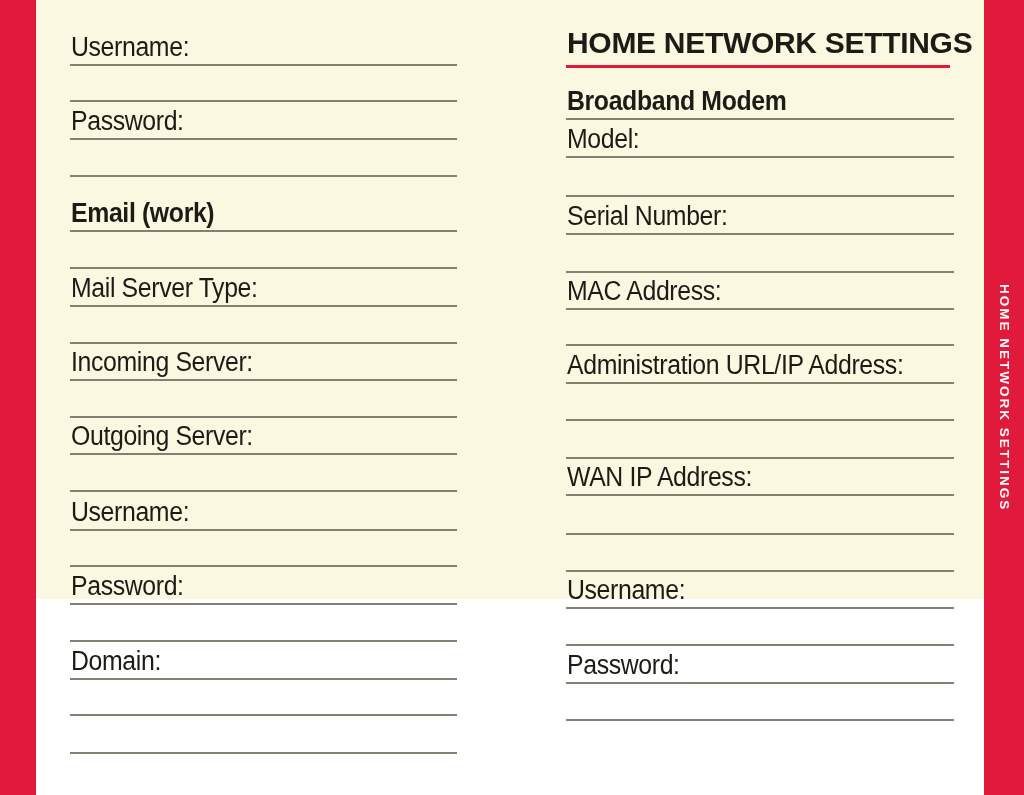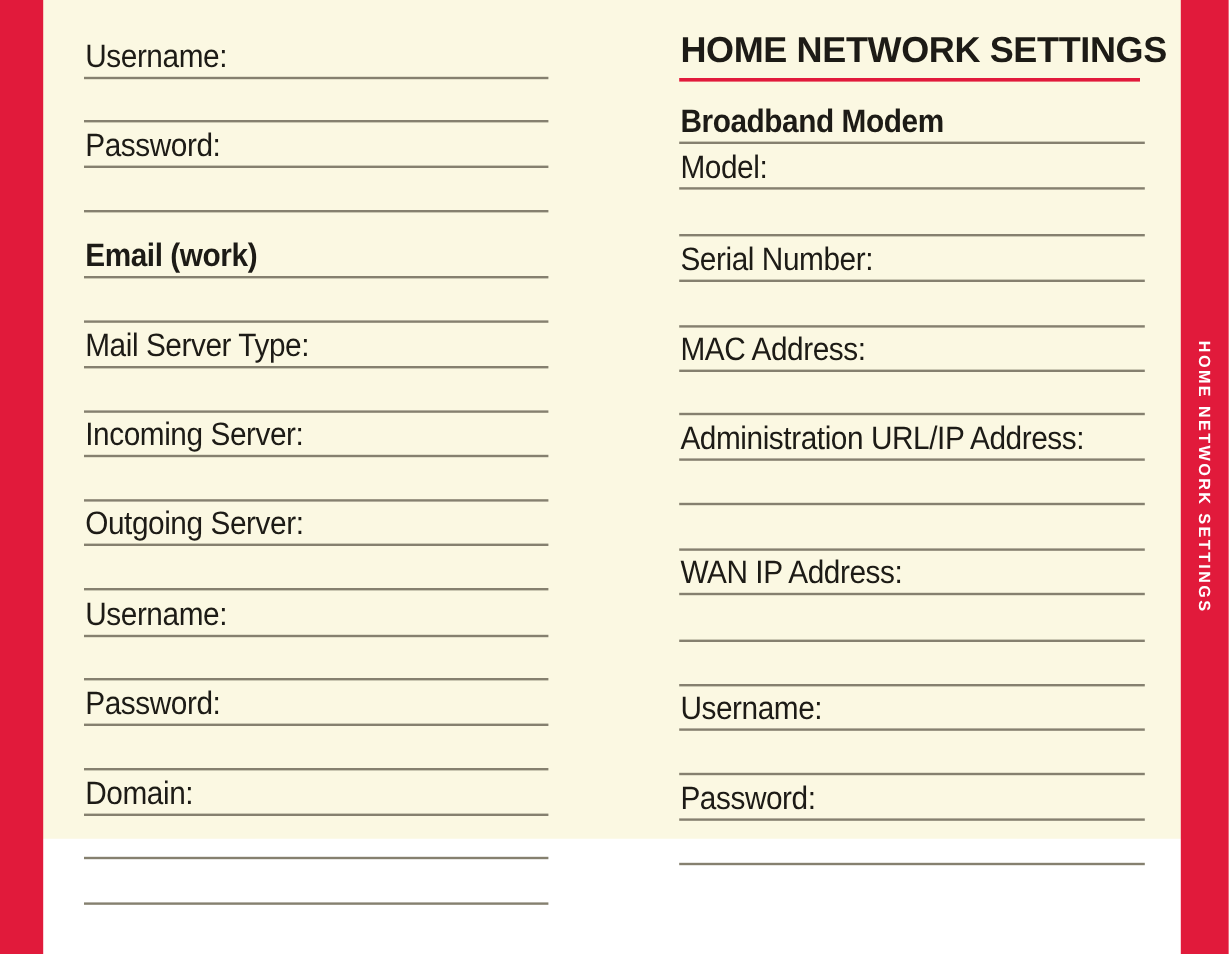--- a/index.html
+++ b/index.html
@@ -3,21 +3,21 @@
 <meta charset="utf-8">
 <style>
   html, body { margin: 0; padding: 0; }
   body {
     width: 1024px; height: 795px;
     font-family: "Liberation Sans", sans-serif;
     overflow: hidden;
   }
   .page {
     position: relative;
-    width: 1024px; height: 699px;
+    width: 1024px; height: 599px;
     background: #FBF8E2;
     border-radius: 19px;
   }
   .band {
     position: absolute; top: 0; height: 795px;
     background: #E11A3B;
   }
   .band-left  { left: 0;    width: 36px; }
   .band-right { left: 984px; width: 40px;
     display: flex; align-items: center; justify-content: center; }

